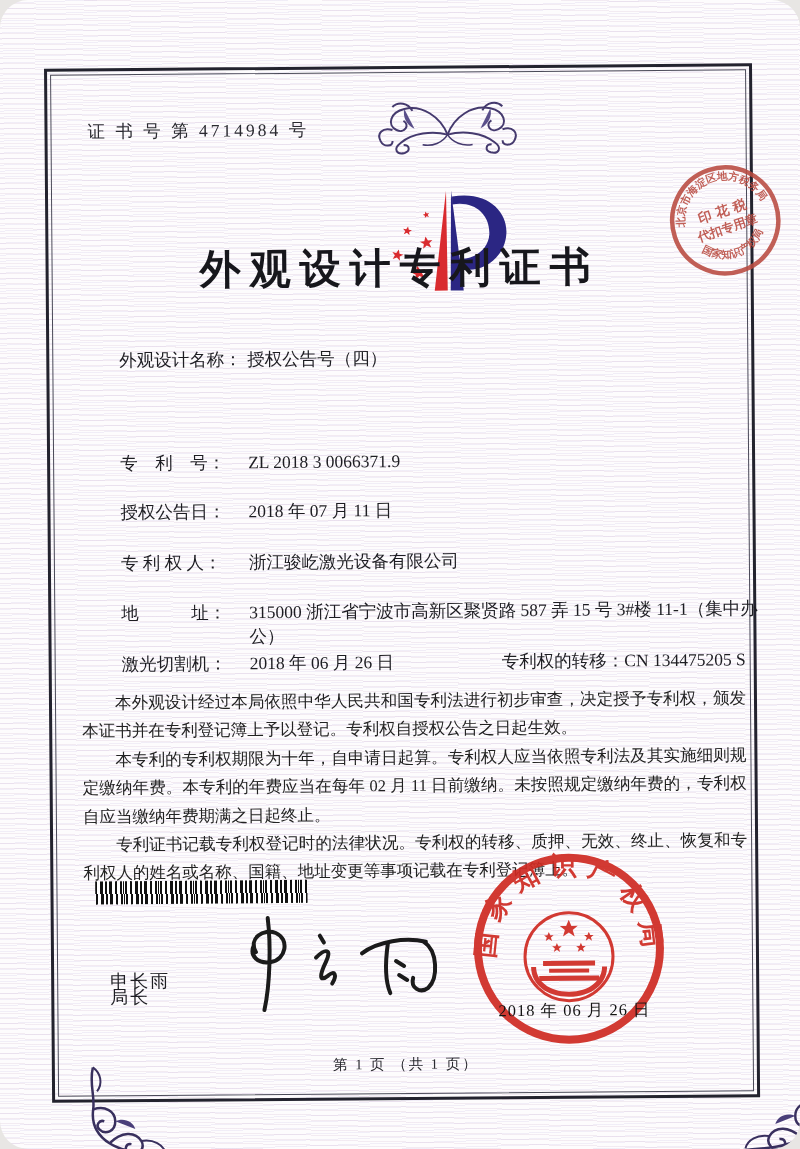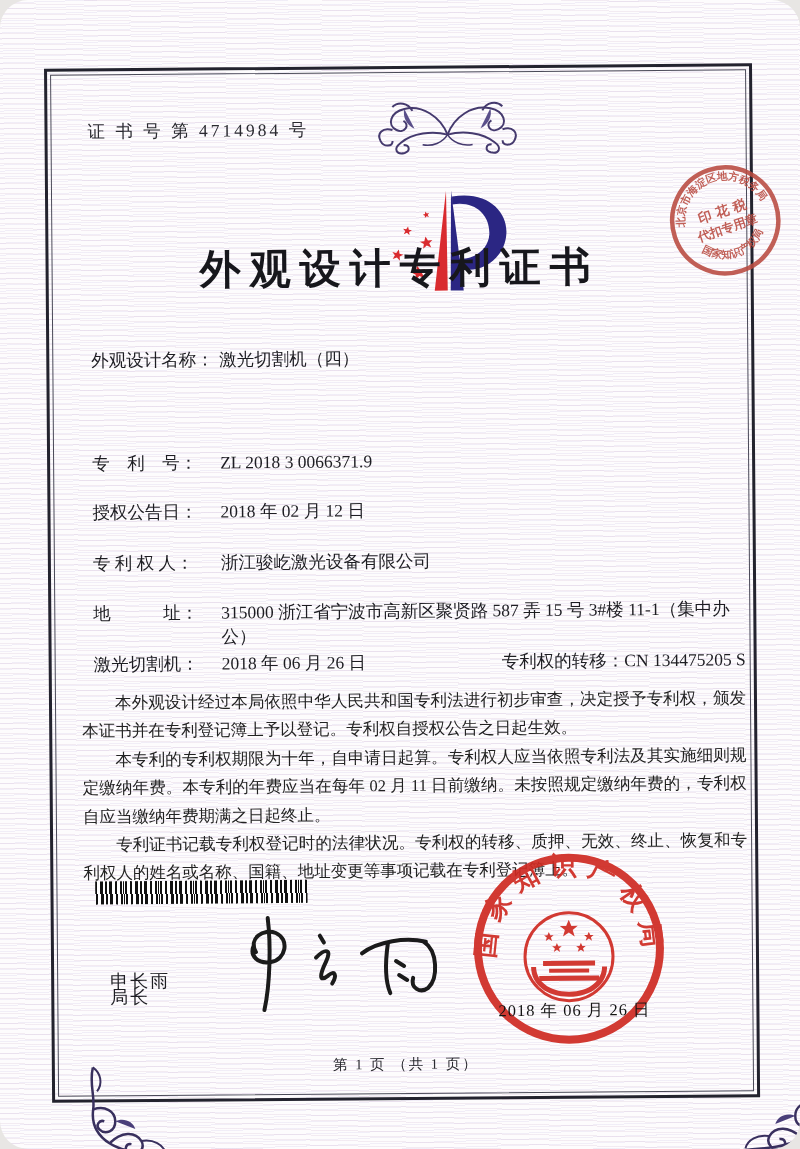--- a/index.html
+++ b/index.html
@@ -18,21 +18,21 @@
     position:absolute;left:48px;top:66px;width:702px;height:1028px;
     border:3px solid #23232e;
   }
   .frame::before{
     content:"";position:absolute;inset:3px;border:1px solid #4a4a58;
   }
   .abs{position:absolute;}
   .certno{left:40px;top:48px;font-size:17.5px;letter-spacing:3px;color:#2a2a30;}
   .title{left:0;top:172px;width:100%;text-align:center;font-size:41px;font-weight:bold;letter-spacing:9px;color:#17171c;}
   .fieldrow{left:42px;font-size:17.5px;line-height:1.35;white-space:nowrap;}
-  .fieldrow .lbl{display:inline-block;width:128px;}
+  .fieldrow .lbl{display:inline-block;width:128px;margin-left:28px;}
   .fieldrow .val{display:inline-block;}
   .addr-val{white-space:normal;display:inline-block;width:540px;vertical-align:top;}
   .grant2{position:absolute;left:408px;top:0;}
   .paras{left:30px;top:618px;width:664px;font-size:16.5px;line-height:1.72;text-align:justify;color:#222;}
   .paras p{margin:0;text-indent:2em;}
   .barcode{
     left:42px;top:810px;width:212px;height:23px;
     background:
       repeating-linear-gradient(90deg,#111 0 2px,rgba(0,0,0,0) 2px 5px),
       repeating-linear-gradient(90deg,#111 0 1px,rgba(0,0,0,0) 1px 7px),
@@ -93,27 +93,27 @@
             </text>
             <text x="62" y="57" font-size="13.5" font-weight="bold" text-anchor="middle" font-family="'DejaVu Sans',sans-serif">印 花 税</text>
             <text x="62" y="74" font-size="12.5" font-weight="bold" text-anchor="middle" font-family="'DejaVu Sans',sans-serif">代扣专用章</text>
           </g>
         </svg>
       </div>
 
       <div class="abs title">外观设计专利证书</div>
 
       <div class="abs fieldrow" style="top:278px">
-        <span class="lbl">外观设计名称：</span><span class="val">激光切割机（四）</span>
+        <span class="lbl">外观设计名称：</span><span class="val">授权公告号（四）</span>
       </div>
       <div class="abs fieldrow" style="top:381px">
         <span class="lbl">专　利　号：</span><span class="val">ZL 2018 3 0066371.9</span>
       </div>
       <div class="abs fieldrow" style="top:430px">
-        <span class="lbl">授权公告日：</span><span class="val">2018 年 02 月 12 日</span>
+        <span class="lbl">授权公告日：</span><span class="val">2018 年 07 月 11 日</span>
       </div>
       <div class="abs fieldrow" style="top:481px">
         <span class="lbl">专 利 权 人：</span><span class="val">浙江骏屹激光设备有限公司</span>
       </div>
       <div class="abs fieldrow" style="top:531px">
         <span class="lbl">地　　　址：</span><span class="val addr-val">315000 浙江省宁波市高新区聚贤路 587 弄 15 号 3#楼 11-1（集中办公）</span>
       </div>
       <div class="abs fieldrow" style="top:582px;width:650px">
         <span class="lbl">激光切割机：</span><span class="val">2018 年 06 月 26 日</span>
         <span class="grant2">

